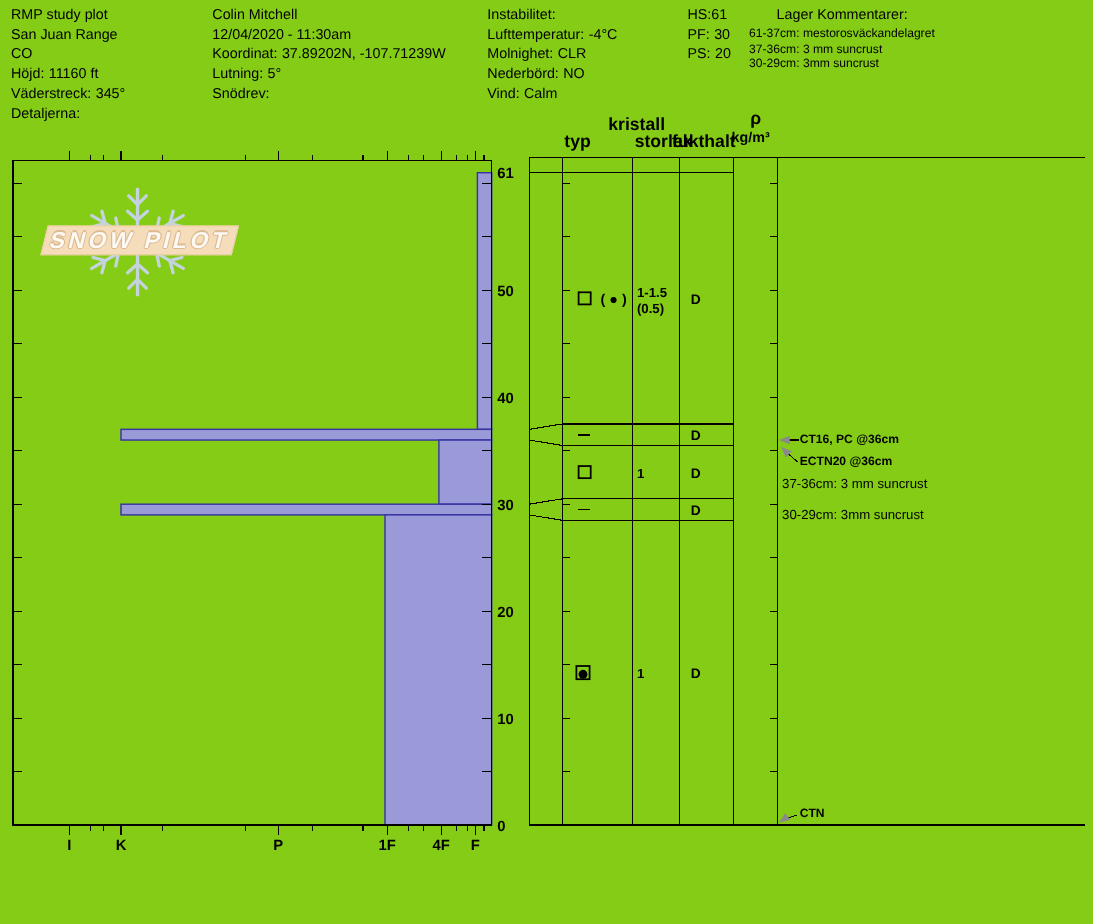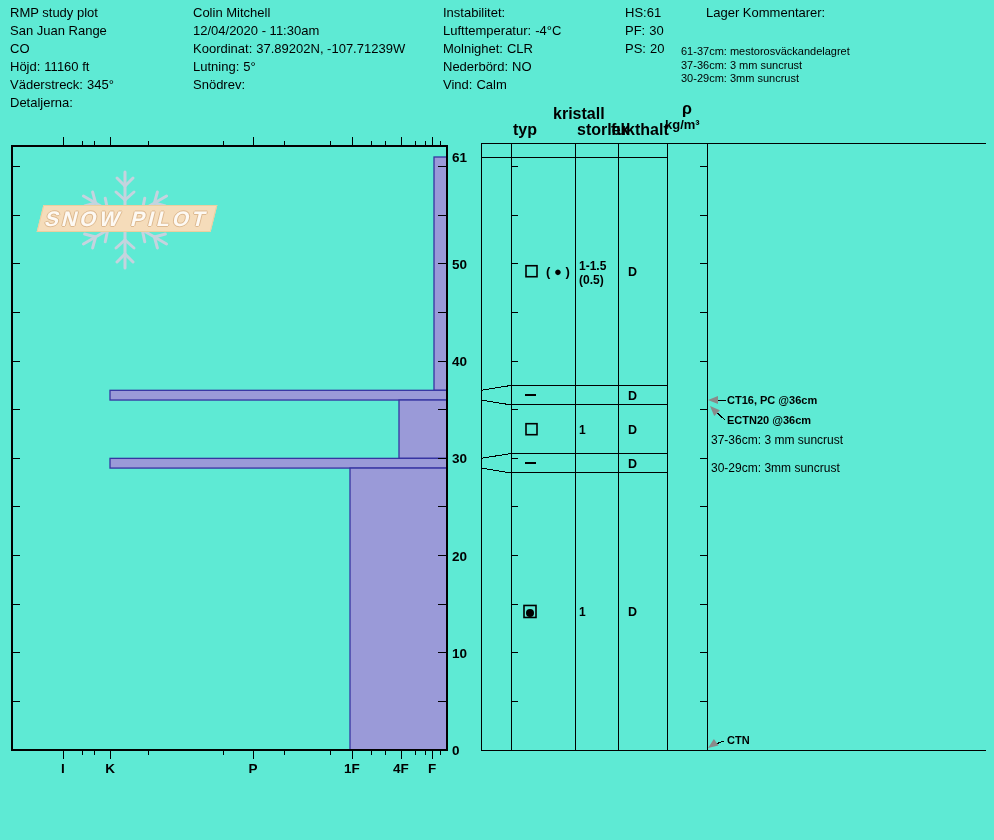--- a/index.html
+++ b/index.html
@@ -1,20 +1,20 @@
 <!DOCTYPE html>
 <html><head>
 <meta charset="utf-8">
 <style>
   html,body{margin:0;padding:0;background:#fff;}
-  #page{position:relative;width:994px;height:840px;background:#5eead4;overflow:hidden;
+  #page{position:relative;width:994px;height:840px;background:#84cc16;overflow:hidden;
         font-family:"Liberation Sans",sans-serif;color:#000;}
   .t{position:absolute;font-size:13px;line-height:18px;white-space:nowrap;}
   .b{font-weight:normal;}
-  .small{font-size:11px;line-height:13px;margin-top:20px;}
+  .small{font-size:11px;line-height:13px;}
   .v{margin-left:4px;text-align:center;}
   .hdrcell{position:absolute;font-size:16px;font-weight:bold;white-space:nowrap;}
   .ann{position:absolute;font-size:11px;font-weight:bold;white-space:nowrap;}
   .ann2{position:absolute;font-size:12px;white-space:nowrap;}
   svg{position:absolute;left:0;top:0;}
   svg text{font-family:"Liberation Sans","DejaVu Sans",sans-serif;font-weight:bold;fill:#000;}
   .logo-banner{position:absolute;left:40px;top:205px;width:172px;height:25px;
     background:#f5dcba;border:1px solid #eccf9f;transform:skewX(-14deg);
     display:flex;align-items:center;justify-content:center;}
   .logo-banner span{font-size:21px;font-weight:bold;letter-spacing:3px;color:#fdf9f3;

